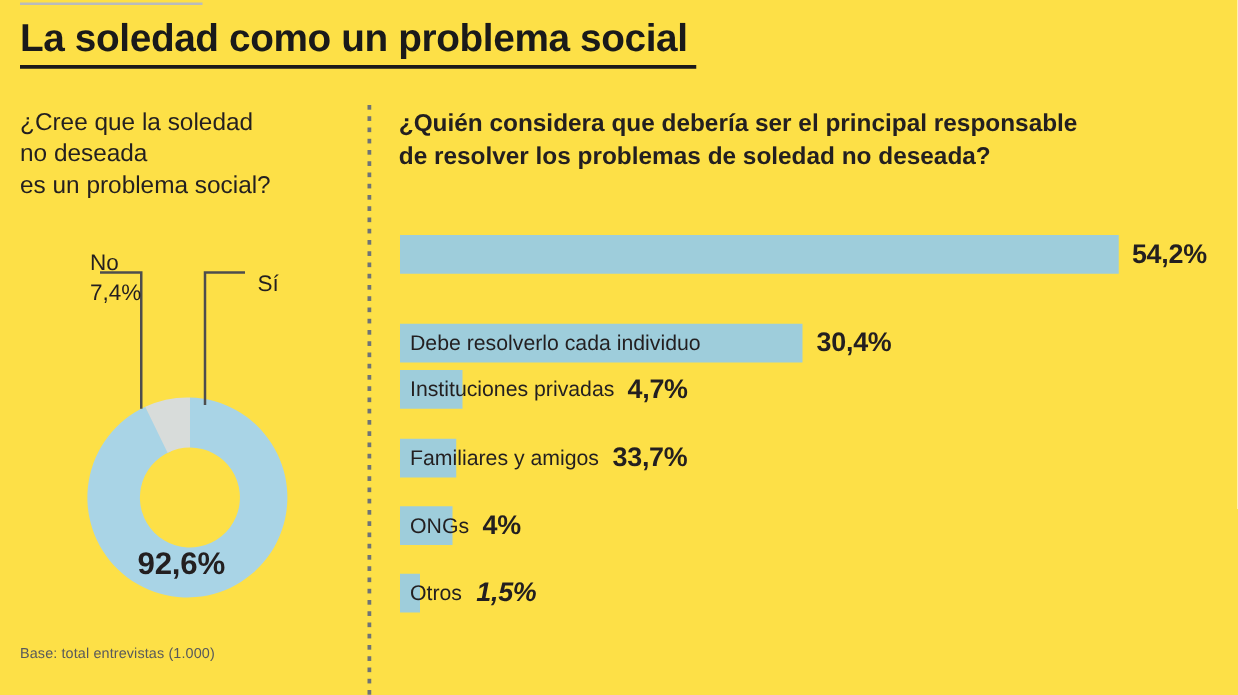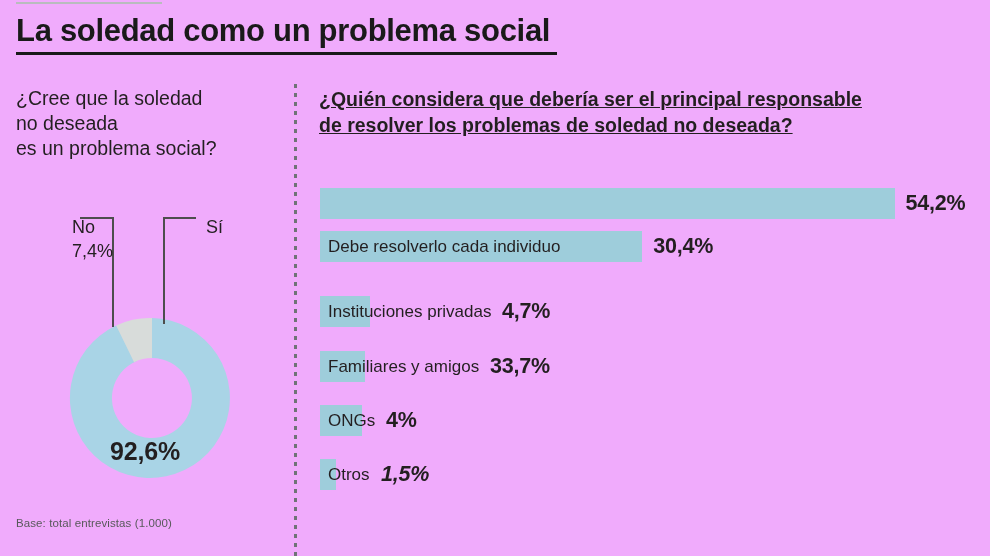--- a/index.html
+++ b/index.html
@@ -10,21 +10,21 @@
     overflow: hidden;
     background: #ffffff;
     font-family: "Liberation Sans", sans-serif;
     color: #231f20;
   }
 
   #infographic {
     position: relative;
     width: 990px;
     height: 556px;
-    background: #f0abfc;
+    background: #fde047;
   }
 
   
   .top-rule {
     position: absolute;
     left: 16px;
     top: 2px;
     width: 146px;
     height: 2px;
     background: #b9bcbe;
@@ -93,21 +93,21 @@
     text-align: center;
     font-size: 25px;
     font-weight: 700;
     color: #231f20;
     letter-spacing: -0.2px;
   }
 
   .lbl-no {
     position: absolute;
     left: 72px;
-    top: 215px;
+    top: 198px;
     font-size: 18px;
     line-height: 24px;
     font-weight: 400;
     color: #231f20;
     text-align: left;
   }
   .lbl-no span { display: block; }
 
   .lbl-si {
     position: absolute;
@@ -131,21 +131,20 @@
   
   .q-right {
     position: absolute;
     left: 319px;
     top: 86px;
     width: 666px;
     font-size: 19.5px;
     font-weight: 700;
     line-height: 26px;
     color: #231f20;
-    text-decoration: underline;
   }
   .q-right span { display: block; }
 
   .bars {
     position: absolute;
     left: 320px;
     top: 188px;
     width: 660px;
     height: 368px;
   }
@@ -231,21 +230,21 @@
   <div class="q-right">
     <span>¿Quién considera que debería ser el principal responsable</span>
     <span>de resolver los problemas de soledad no deseada?</span>
   </div>
 
   <div class="bars" id="bars">
       <div class="bar-row" style="top: 0px;">
         <div class="bar-fill" style="width: 574.52px; background: rgb(158, 205, 219);"></div>
         <div class="bar-value" style="left: 585.52px;">54,2%</div>
       </div>
-      <div class="bar-row" style="top: 43px; padding-left: 45px;">
+      <div class="bar-row" style="top: 71px; padding-left: 45px;">
         <div class="bar-fill" style="width: 322.24px; background: rgb(158, 205, 219);"></div>
         <div class="bar-label">Debe resolverlo cada individuo</div>
         <div class="bar-value" style="left: 333.24px;">30,4%</div>
       </div>
       <div class="bar-row" style="top: 108.4px;">
         <div class="bar-fill" style="width: 49.82px; background: rgb(158, 205, 219);"></div>
         <div class="bar-label">Instituciones privadas</div>
         <div class="bar-value" style="left: 182px;">4,7%</div>
       </div>
       <div class="bar-row" style="top: 162.6px;">

